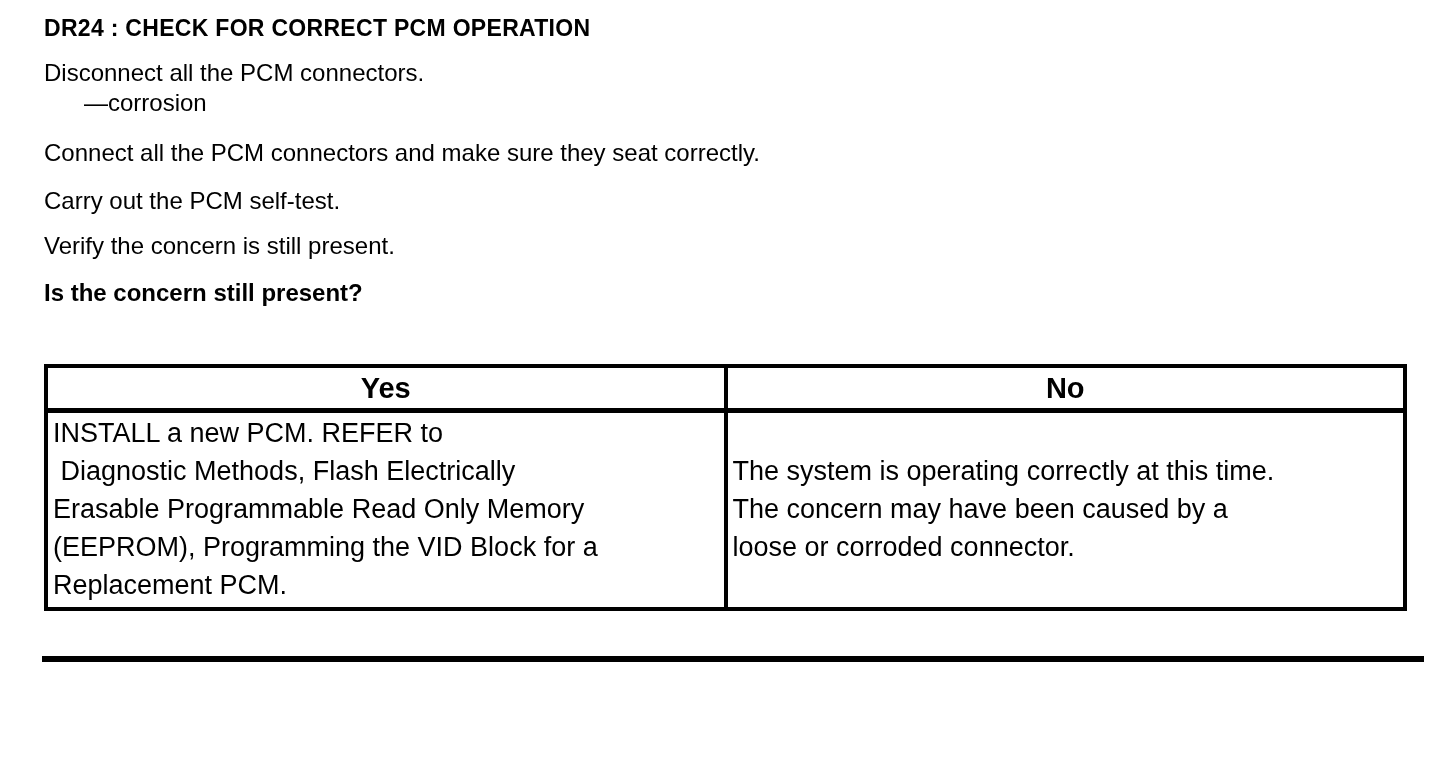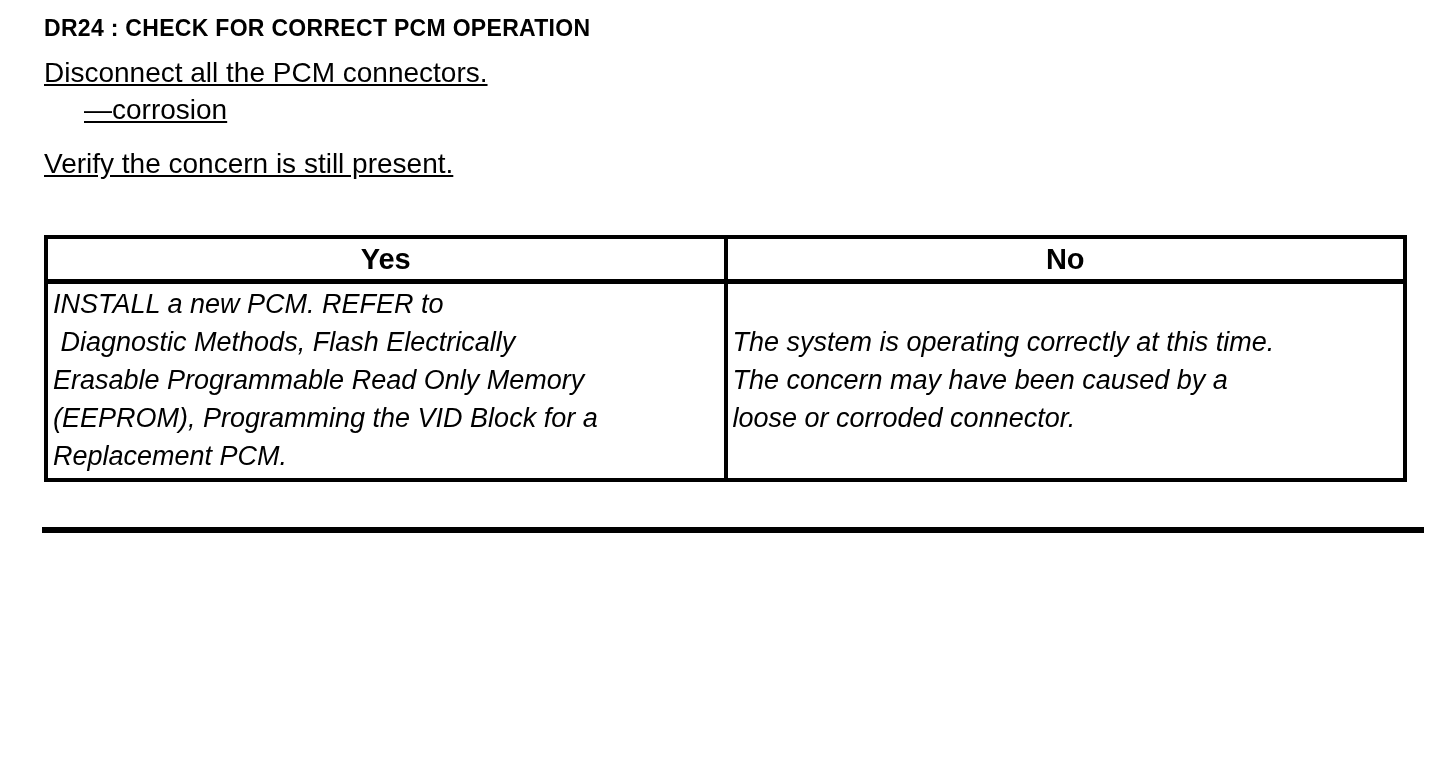--- a/index.html
+++ b/index.html
@@ -20,34 +20,33 @@
     padding: 14px 24px 0 44px;
   }
   .title {
     font-size: 23px;
     font-weight: bold;
     line-height: 28px;
     margin: 0;
     letter-spacing: 0.3px;
   }
   .line {
-    font-size: 28px;
+    font-size: 24px;
     line-height: 30px;
     margin: 0;
     font-weight: normal;
-    text-decoration: underline;
   }
   .line.l1 { margin-top: 16px; }
   .line.l2 { margin-top: 22px; }
   .line.indent { margin-left: 40px; }
   .line.l3 { margin-top: 8px; }
-  .line.l4 { margin-top: 7px; }
+  .line.l4 { }
   .line.l5 { margin-top: 20px; }
   .line.l6 { margin-top: 18px; }
-  .line.l7 { margin-top: 24px; }
+  .line.l7 { margin-top: 15px; }
   .line.question { margin-top: 17px; font-weight: bold; }
 
   table.decision {
     border-collapse: collapse;
     table-layout: fixed;
     width: 1363px;
     margin-top: 56px;
     background: #ffffff;
   }
   table.decision th,
@@ -63,21 +62,20 @@
     text-align: center;
     padding: 0;
     line-height: 40px;
   }
   table.decision td {
     font-size: 27px;
     line-height: 38px;
     padding: 1px 4px 3px 5px;
     white-space: pre-wrap;
     height: 194px;
-    font-style: italic;
   }
   td.cell-yes { vertical-align: top; }
   td.cell-no  { vertical-align: middle; margin-left: 24px; }
 
   .bottom-rule {
     border: none;
     height: 6px;
     background: #000000;
     width: 1382px;
     margin: 45px 0 0 -2px;
@@ -89,24 +87,27 @@
 <div class="page">
 
   <h1 class="title"><span>DR24 : CHECK FOR CORRECT PCM OPERATION</span></h1>
 
   <p class="line l1">Disconnect all the PCM connectors.</p>
 
 
 
   <p class="line l4 indent">—corrosion</p>
 
+  <p class="line l5">Connect all the PCM connectors and make sure they seat correctly.</p>
 
+  <p class="line l6">Carry out the PCM self-test.</p>
 
   <p class="line l7">Verify the concern is still present.</p>
 
+  <p class="line question">Is the concern still present?</p>
 
   <table class="decision">
     <thead>
       <tr>
         <th>Yes</th>
         <th>No</th>
       </tr>
     </thead>
     <tbody>
       <tr>

